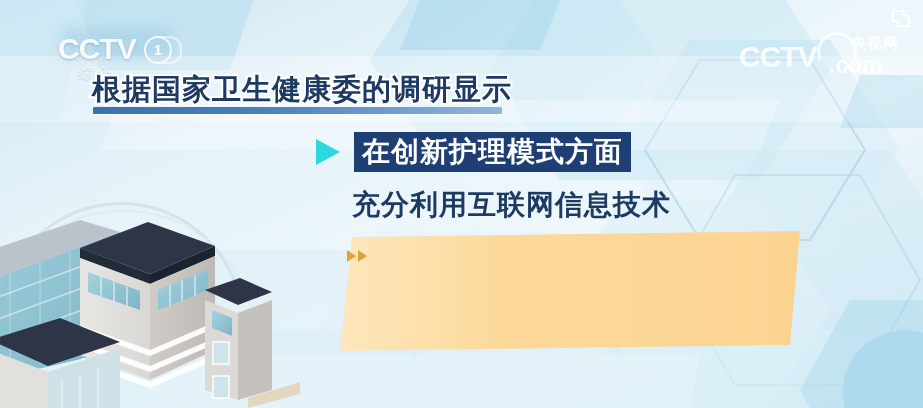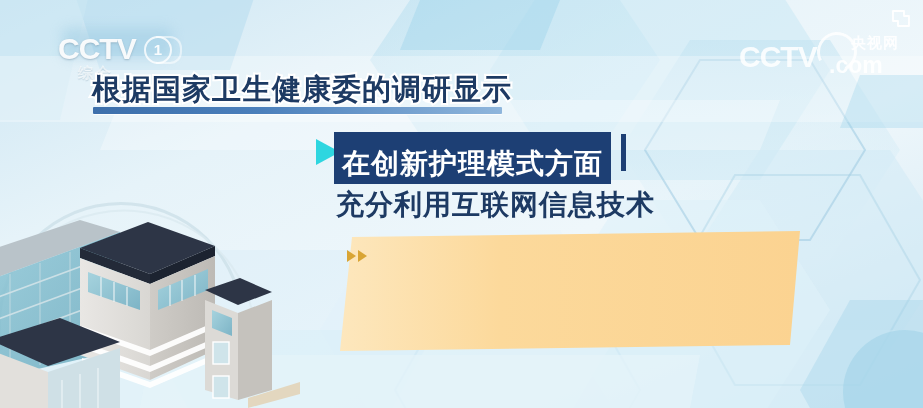--- a/index.html
+++ b/index.html
@@ -185,25 +185,25 @@
     left: 0px;
     top: 7px;
     width: 0;
     height: 0;
     border-left: 24px solid #2ed6e0;
     border-top: 13px solid transparent;
     border-bottom: 13px solid transparent;
   }
   #banner-box {
     position: absolute;
-    left: 18px;
+    left: 38px;
     top: 0px;
     height: 40px;
     background: #1d3f74;
-    padding: 12px 8px 0 8px;
+    padding: 0 8px 0 8px;
     display: flex;
     align-items: center;
   }
   #banner-box .banner-text {
     font-size: 28px;
     font-weight: bold;
     color: #ffffff;
     letter-spacing: 1px;
     line-height: 1;
     white-space: nowrap;
@@ -213,21 +213,21 @@
     left: 305px;
     top: 2px;
     width: 5px;
     height: 37px;
     background: #1d3f74;
   }
 
   
   #headline-2 {
     position: absolute;
-    left: 336px;
+    left: 352px;
     top: 186px;
     font-size: 28px;
     font-weight: bold;
     letter-spacing: 1px;
     color: #1d3a63;
     white-space: nowrap;
   }
 
   
   #highlight-block {

